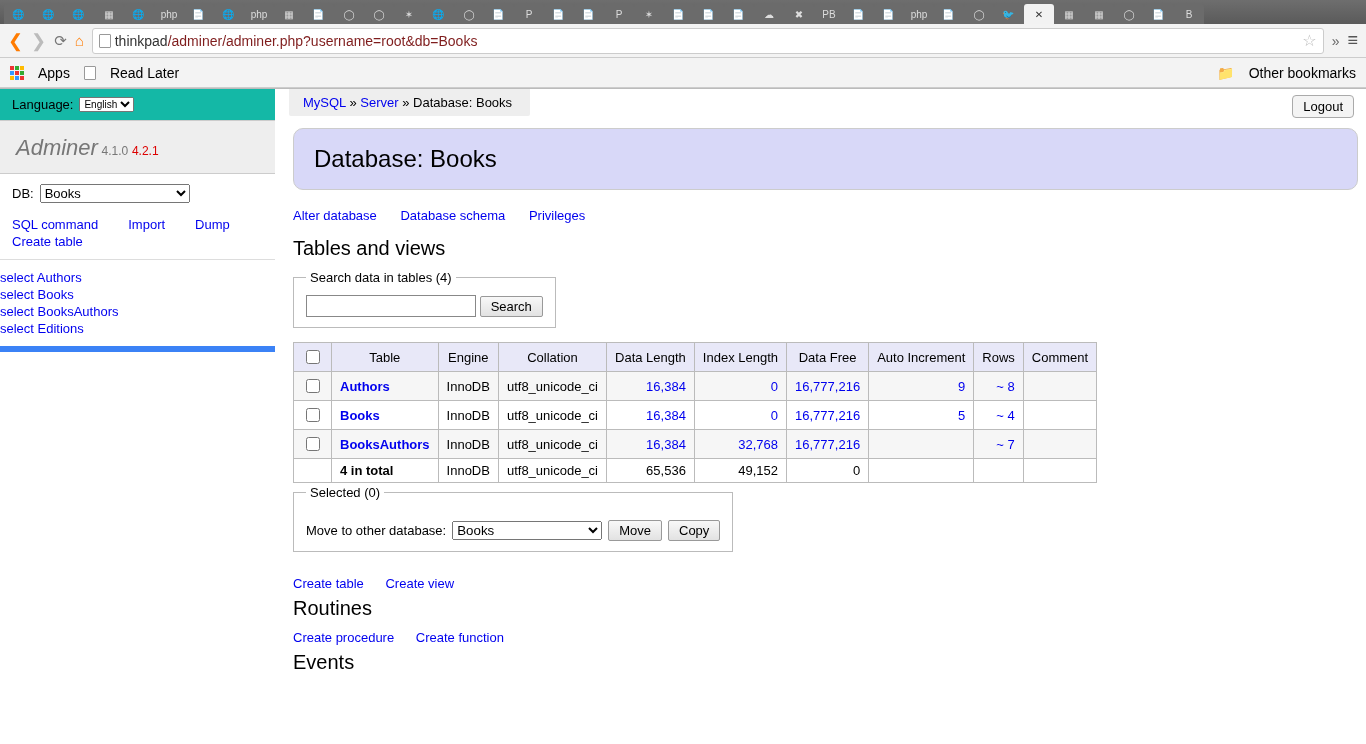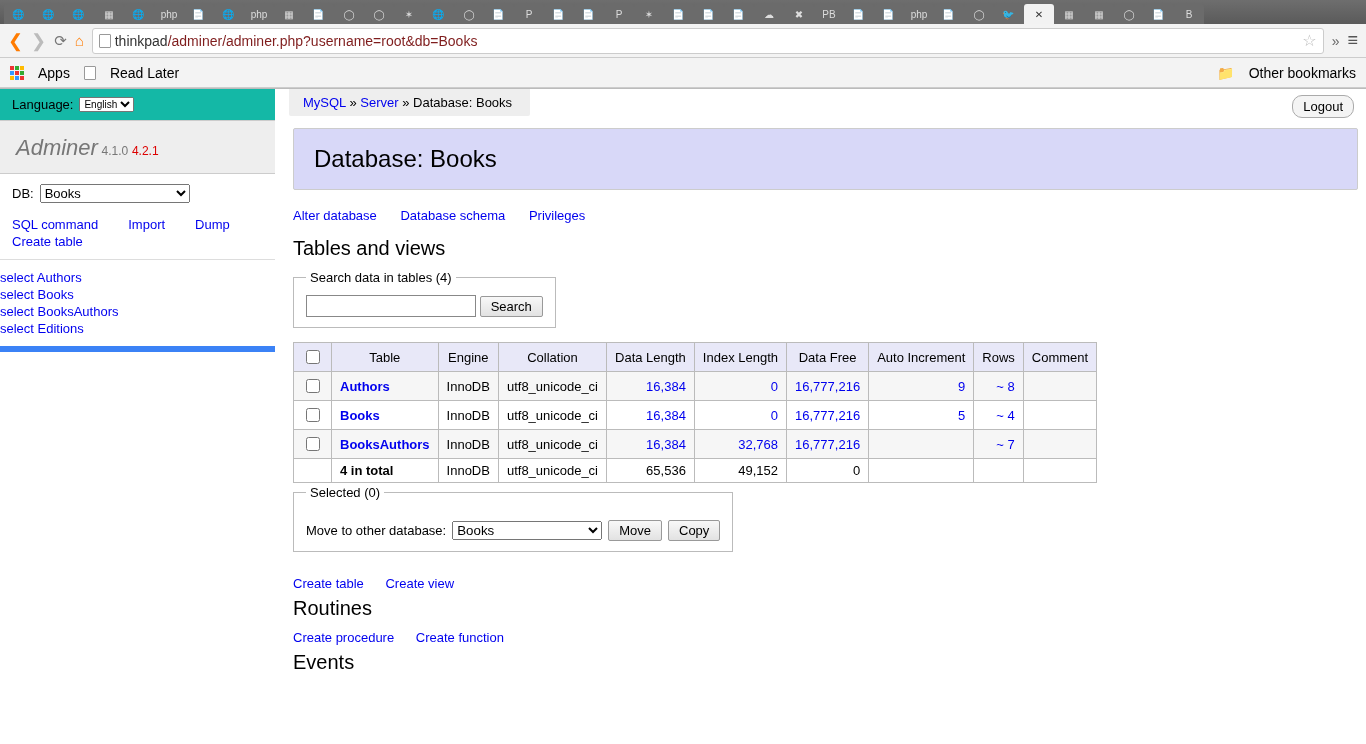--- a/index.html
+++ b/index.html
@@ -47,22 +47,22 @@
 .brand-row .v2{ font-size:12px; color:#d00;}
 .db-row{ padding:10px 12px; display:flex; align-items:center; gap:6px;}
 .db-row select{ width:150px; font-size:13px;}
 .side-links{ padding:4px 12px 10px; }
 .side-links .row{ display:flex; gap:30px; flex-wrap:wrap; margin-bottom:2px;}
 .side-sel{ padding:8px 0; border-top:1px solid #ddd; border-bottom:6px solid #3b82f6;}
 .side-sel a{ display:block; margin:2px 0;}
 
 .main{ flex:1; padding:0 8px 20px 18px; position:relative; overflow:auto;}
 .breadcrumb-wrap{ background:#eeeeee; display:inline-block; padding:6px 18px 6px 14px; border-bottom-left-radius:2px; border-bottom-right-radius:2px; margin-left:-4px;}
-.logout-btn{ position:absolute; right:12px; top:6px; font-size:13px; padding:3px 10px; background:#f4f4f4; border:1px solid #aaa; border-radius:10px;}
-h2.db-title{ background:#d8d8f8; border:1px solid #ccc; border-radius:2px; padding:16px 20px; margin:12px 0 18px; font-weight:normal; font-size:24px;}
+.logout-btn{ position:absolute; right:12px; top:6px; font-size:13px; padding:3px 10px; background:#f4f4f4; border:1px solid #aaa; border-radius:4px;}
+h2.db-title{ background:#d8d8f8; border:1px solid #ccc; border-radius:10px; padding:16px 20px; margin:12px 0 18px; font-weight:normal; font-size:24px;}
 .action-links{ margin:0 0 14px; }
 .action-links a{ margin-right:20px; }
 h3{ font-weight:normal; font-size:20px; margin:6px 0 10px;}
 fieldset{ border:1px solid #bbb; padding:10px 12px; display:inline-block; margin:0 0 14px;}
 fieldset legend{ padding:0 4px; font-size:13px;}
 input[type=text]{ border:1px solid #888; height:22px; width:170px; }
 button,.btn{ font-size:13px; padding:2px 10px; background:linear-gradient(#f8f8f8,#e2e2e2); border:1px solid #999; border-radius:2px;}
 table.datatable{ border-collapse:collapse; margin-bottom:2px;}
 table.datatable th, table.datatable td{ border:1px solid #bbb; padding:4px 8px; font-size:13px; white-space:nowrap;}
 table.datatable th{ background:#e8e8f8; font-weight:normal;}

